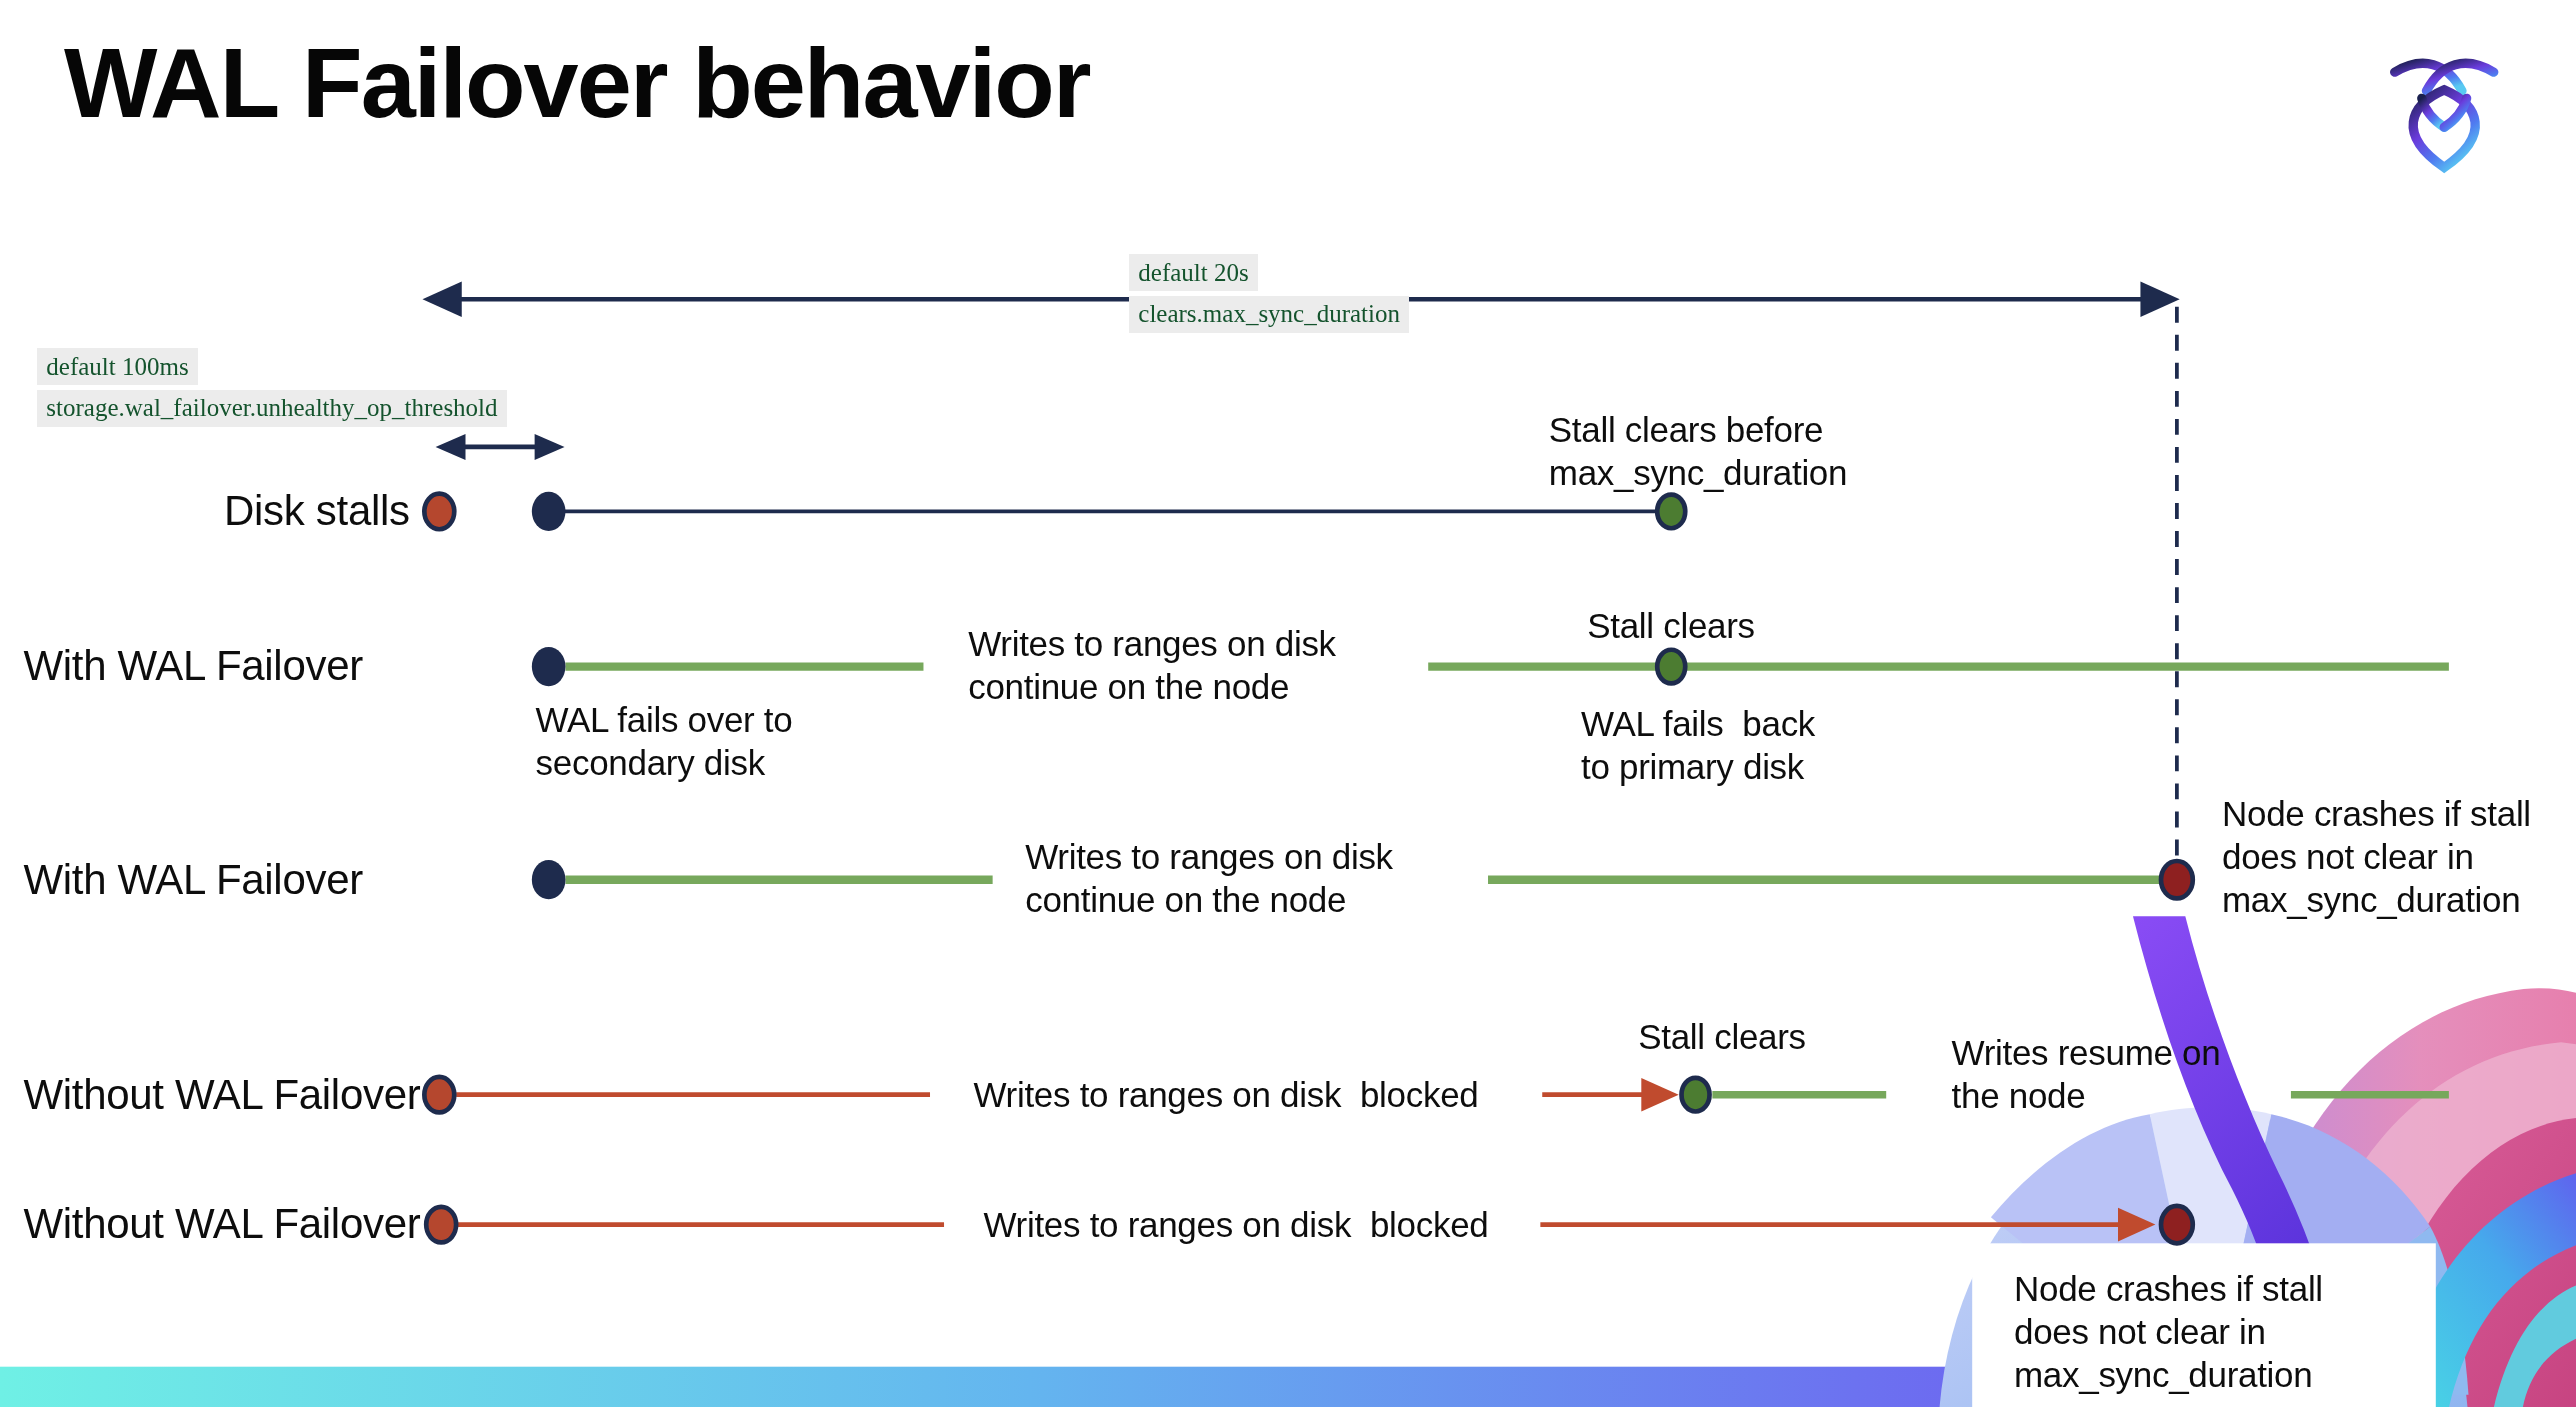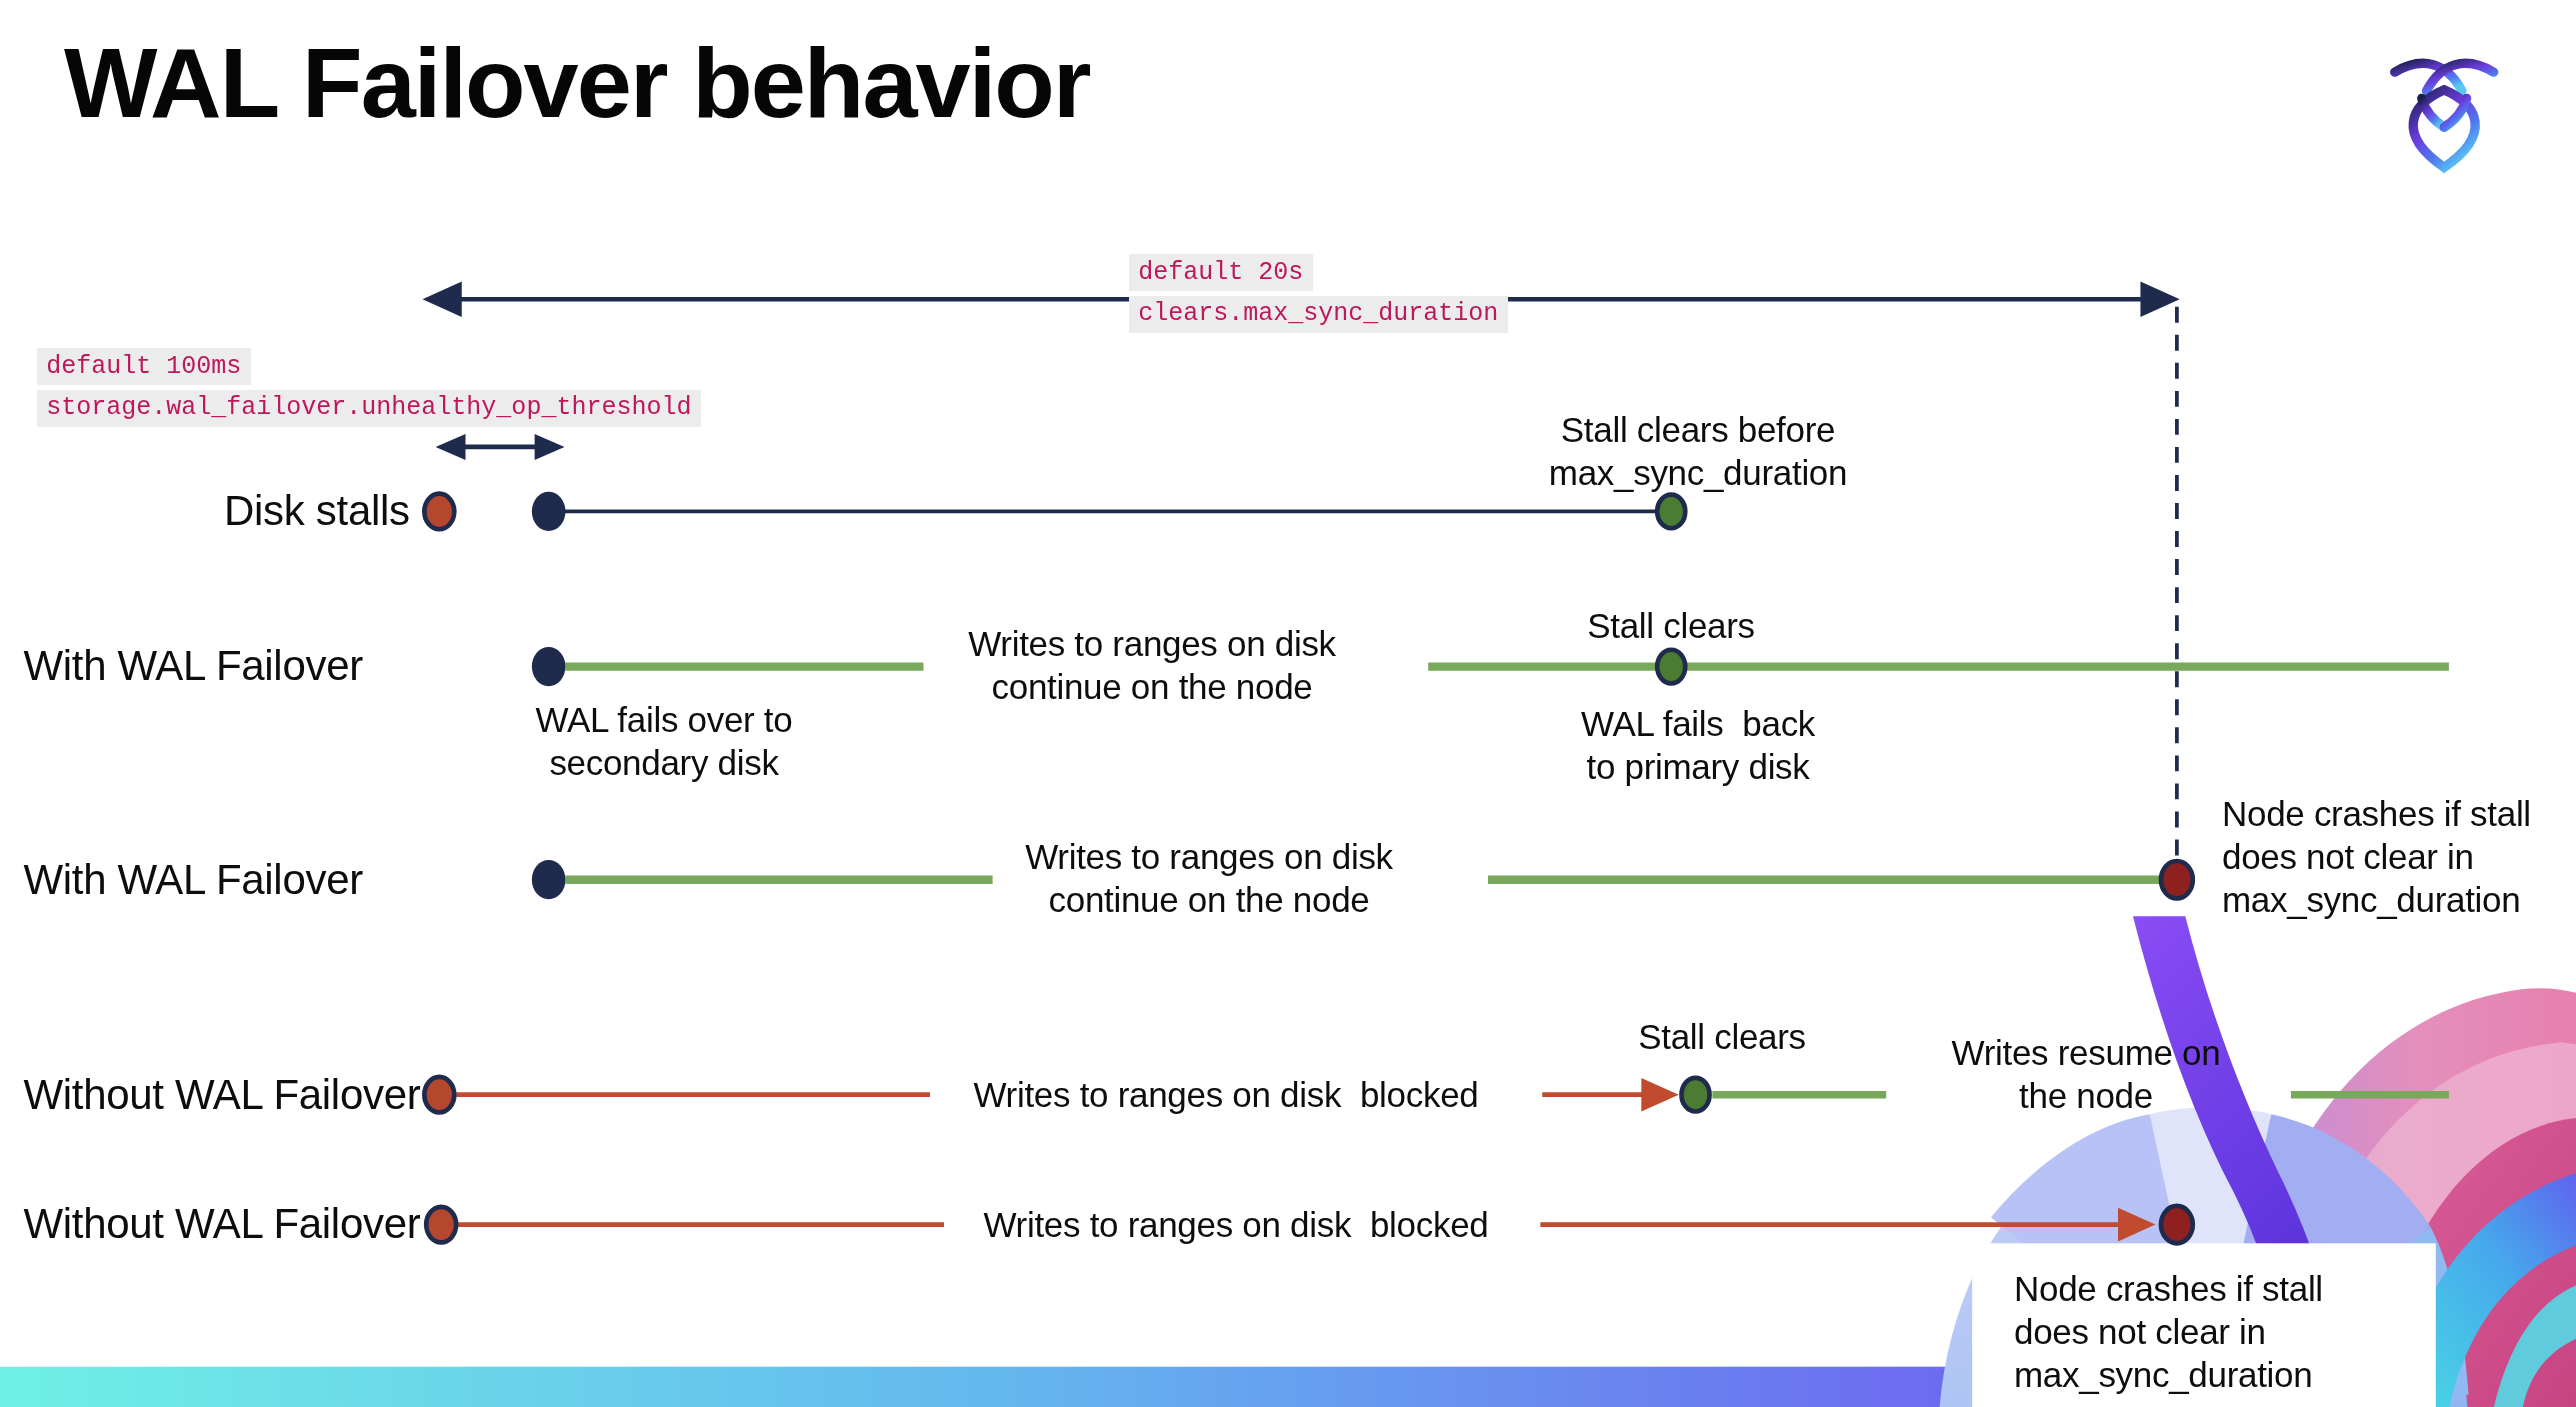--- a/index.html
+++ b/index.html
@@ -7,26 +7,26 @@
     --red_line:#c04b2e; --red_dot:#b5472e; --dark_red:#8e2020;
     --gray_bg:#ececec; --text:#111111; --white:#ffffff;
   }
   *{box-sizing:border-box;margin:0;padding:0}
   html,body{width:2576px;height:1408px;background:#fff;overflow:hidden}
   #page{position:relative;width:2576px;height:1408px;background:#fff;
         font-family:"Liberation Sans","DejaVu Sans",sans-serif;color:var(--text)}
   svg.art{position:absolute;left:0;top:0}
   .title{position:absolute;left:64px;top:26px;font-size:99px;font-weight:700;
          letter-spacing:-1.9px;color:#060606;white-space:nowrap}
-  .mono-label{position:absolute;font-family:Liberation Mono, monospace;
-              font-size:25px;color:#be185d;line-height:1;}
+  .mono-label{position:absolute;font-family:Liberation Serif, serif;
+              font-size:25px;color:#14532d;line-height:1;}
   .mono-label .ln{display:table;background:var(--gray_bg);padding:5.6px 9.3px 6.5px 9.3px;margin-bottom:4.7px}
   .note{position:absolute;font-size:35px;line-height:43px;letter-spacing:-0.3px;
         white-space:pre-wrap;color:#0d0d0d}
-  .center{transform:translate(-50%,-50%);text-align:center}
+  .center{transform:translate(-50%,-50%);text-align:left}
   .vcenter{transform:translateY(-50%)}
   .row-label{position:absolute;font-size:42px;letter-spacing:-0.3px;color:#0d0d0d;white-space:nowrap}
 </style>
 </head>
 <body>
 
 <div id="page">
 
   <svg class="art" width="2576" height="1408" viewBox="0 0 2756 1506">
     <defs>

